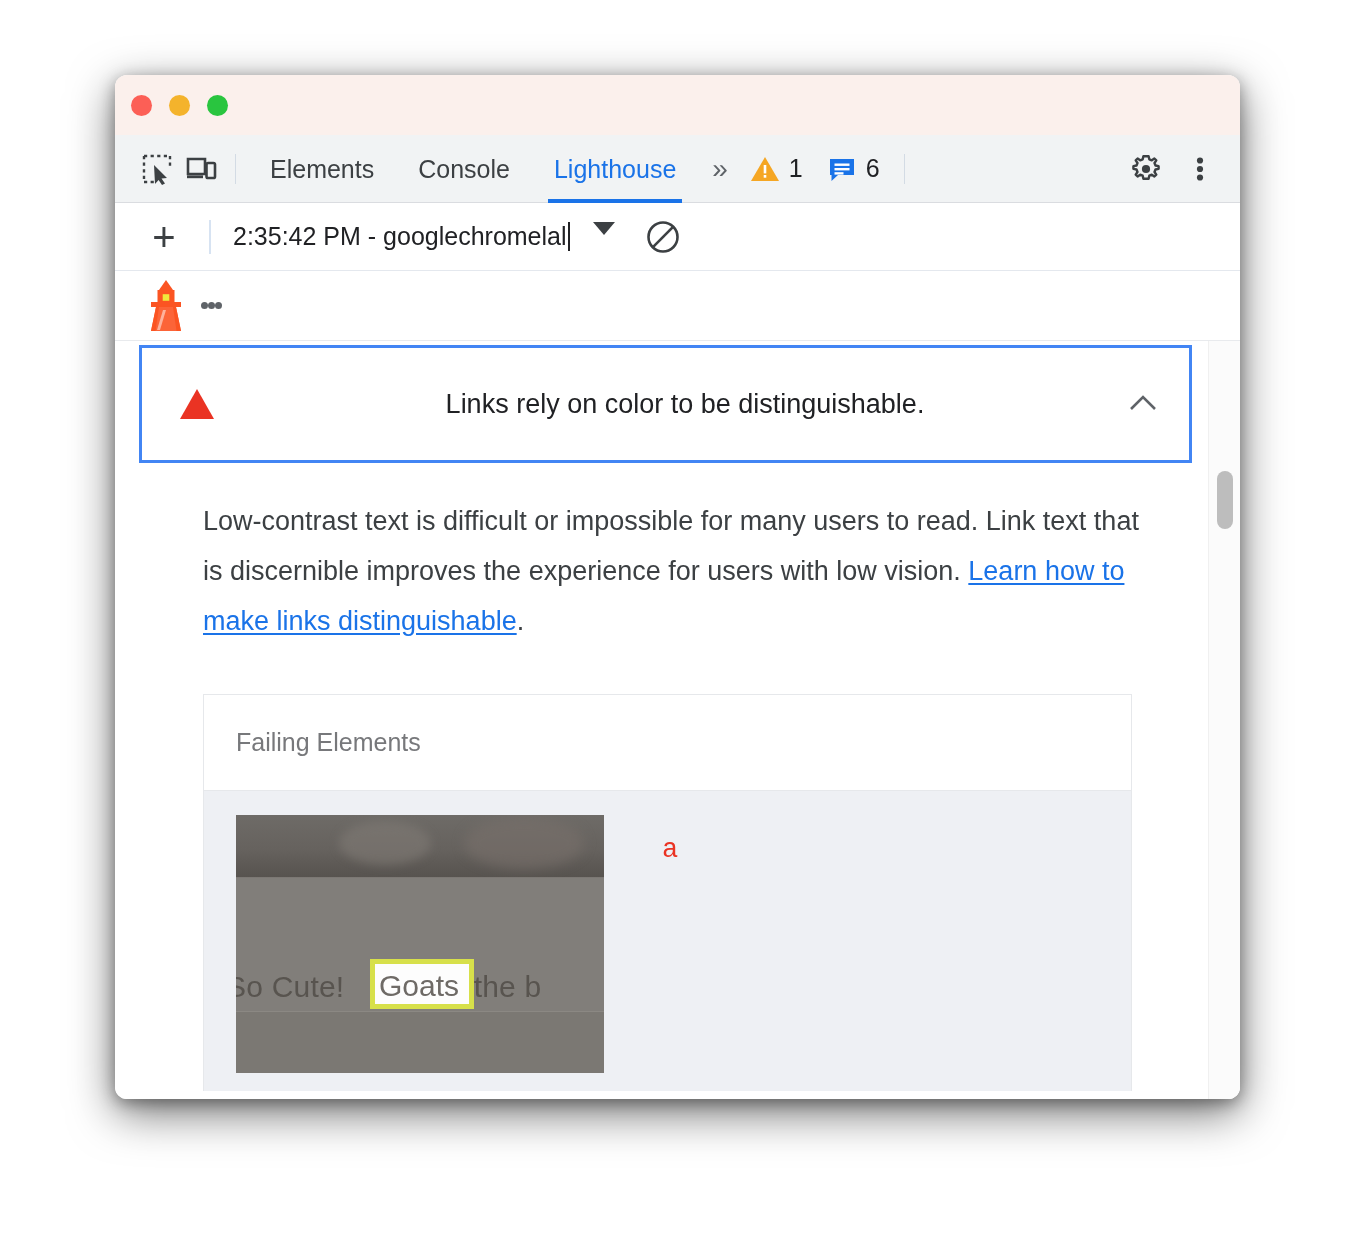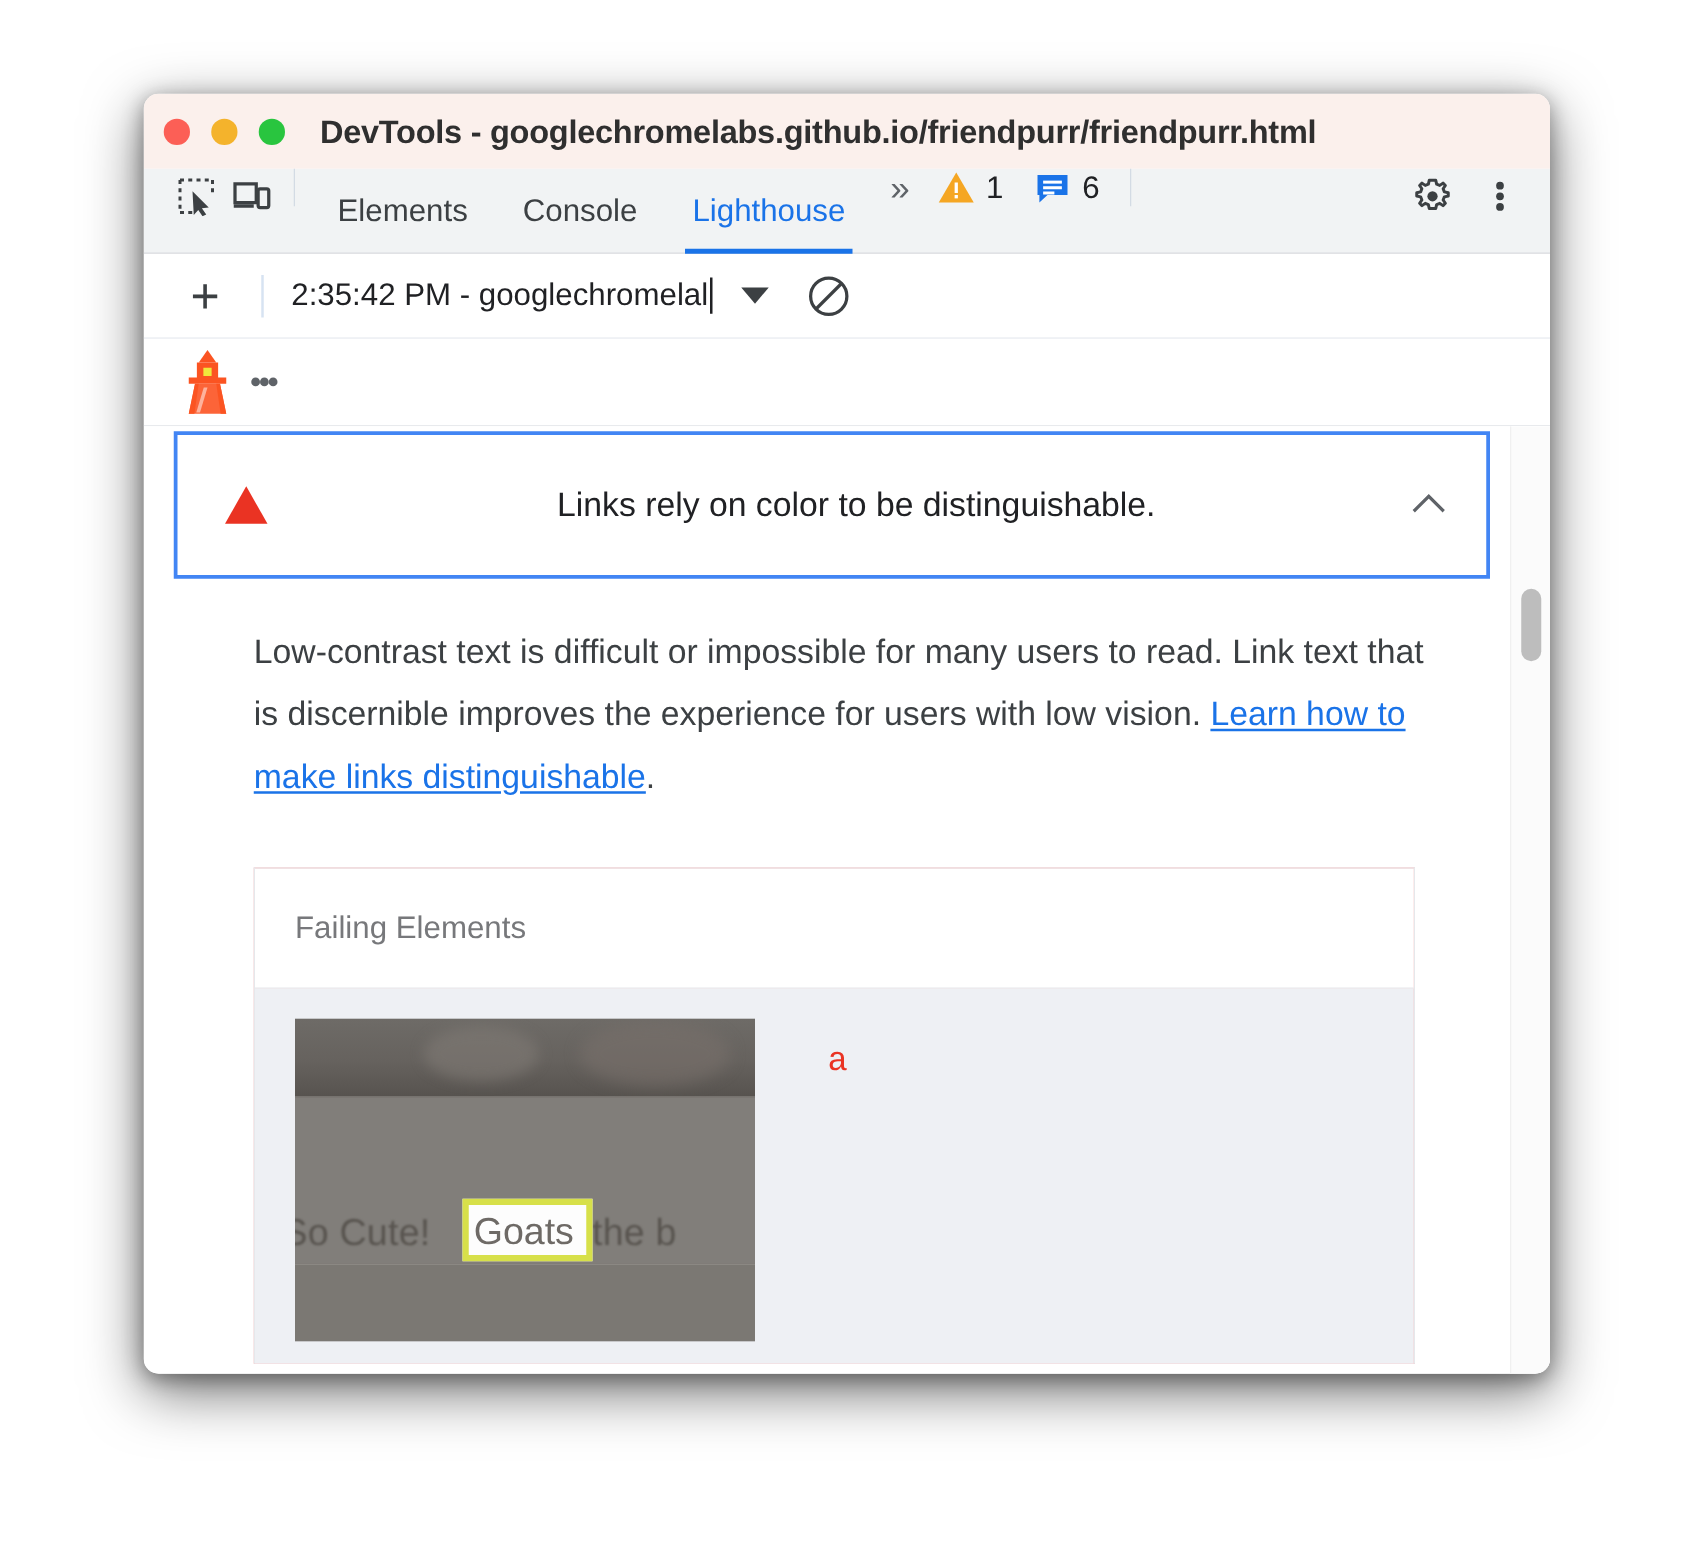--- a/index.html
+++ b/index.html
@@ -54,21 +54,21 @@
     letter-spacing: -0.2px;
     white-space: nowrap;
   }
 
   
   .dt-toolbar {
     position: relative;
     height: 68px;
     background: #f1f3f4;
     display: flex;
-    align-items: flex-start;
+    align-items: center;
     border-bottom: 1px solid #dadce0;
     padding-left: 20px;
   }
   .tb-icon {
     width: 44px; height: 44px;
     display: flex; align-items: center; justify-content: center;
     flex: none;
   }
   .tb-sep {
     width: 1px; height: 30px; background: #d3dbe4; margin: 0 12px; flex: none;
@@ -106,21 +106,21 @@
     align-items: center;
     border-bottom: 1px solid #e4e8ee;
     padding-left: 26px;
   }
   .plus-btn {
     font-size: 40px; color: #3c4043; width: 46px; text-align: center;
     font-weight: 300; line-height: 1;
   }
   .vline { width: 2px; height: 34px; background: #d7e3f2; margin: 0 22px; }
   .report-select {
-    display: flex; align-items: center; gap: 16px;
+    display: flex; align-items: flex-start; gap: 16px;
     max-width: 430px;
   }
   .report-name {
     font-size: 25px; color: #202124; white-space: nowrap;
     overflow: hidden; text-overflow: clip; max-width: 400px;
     border-right: 2px solid #202124; padding-right: 1px;
   }
   .caret-down {
     width: 0; height: 0; margin-left: 7px;
     border-left: 11px solid transparent;
@@ -326,21 +326,20 @@
 
 <div id="root">
   <div class="window">
 
     <div class="titlebar">
       <div class="lights">
         <span class="light red"></span>
         <span class="light yellow"></span>
         <span class="light green"></span>
       </div>
-      <div class="win-title">DevTools - googlechromelabs.github.io/friendpurr/friendpurr.html</div>
     </div>
 
     <div class="dt-toolbar">
       <div class="tb-icon">
         <svg width="32" height="32" viewBox="0 0 32 32">
           <g stroke="#3c4043" stroke-width="2.4" fill="none" stroke-dasharray="3.2 3.4">
             <path d="M3 3 H29 M3 3 V29 M3 29 H14 M29 3 V14"></path>
           </g>
           <path d="M13 12 L26 25 L20.5 25.6 L24 30.5 L21 32 L17.6 27 L14 31 Z" fill="#3c4043"></path>
         </svg>

